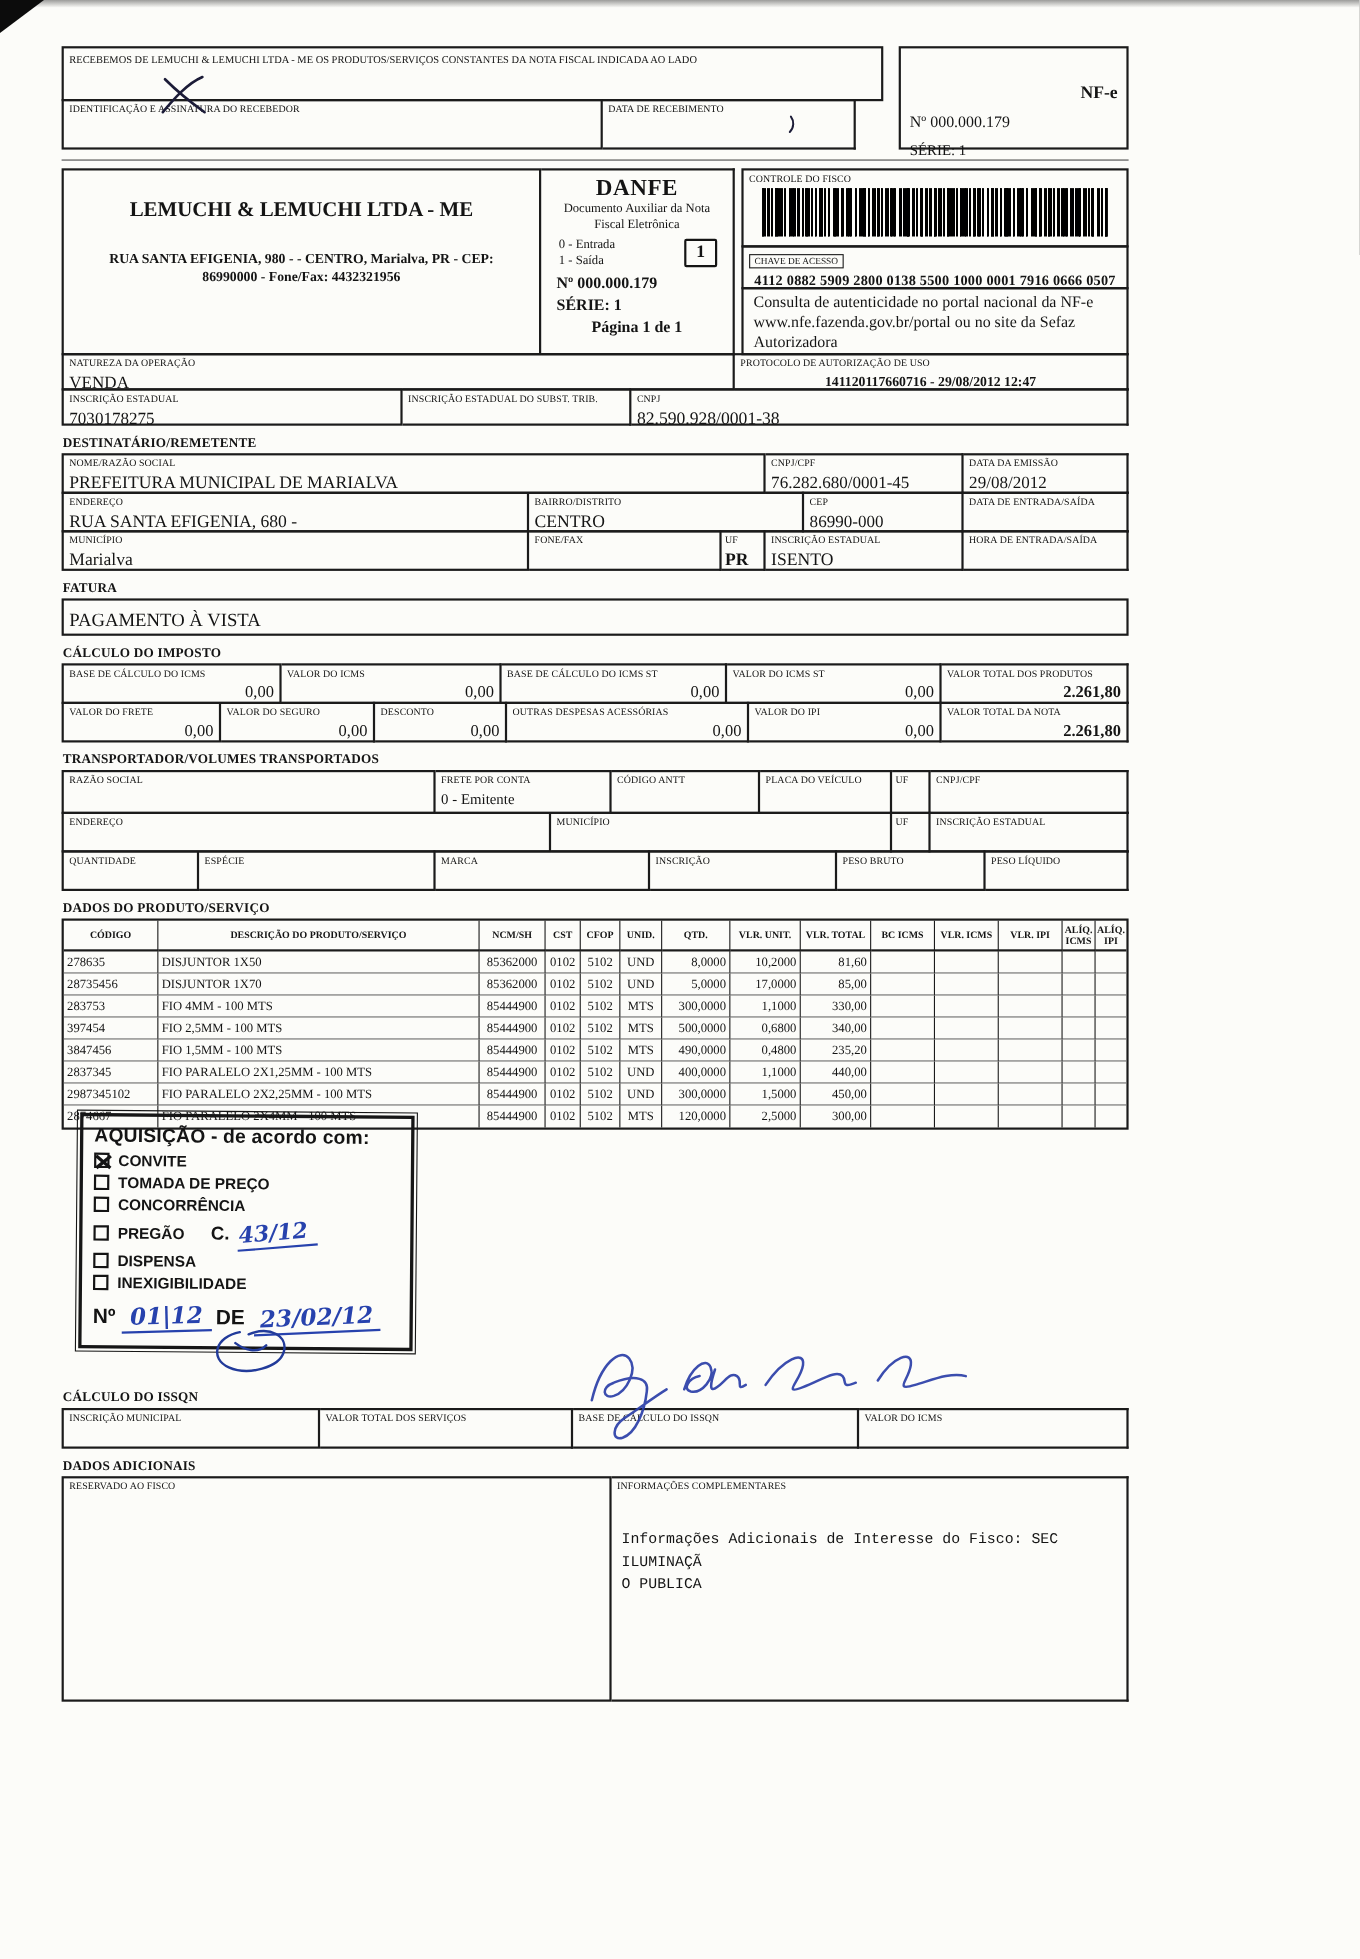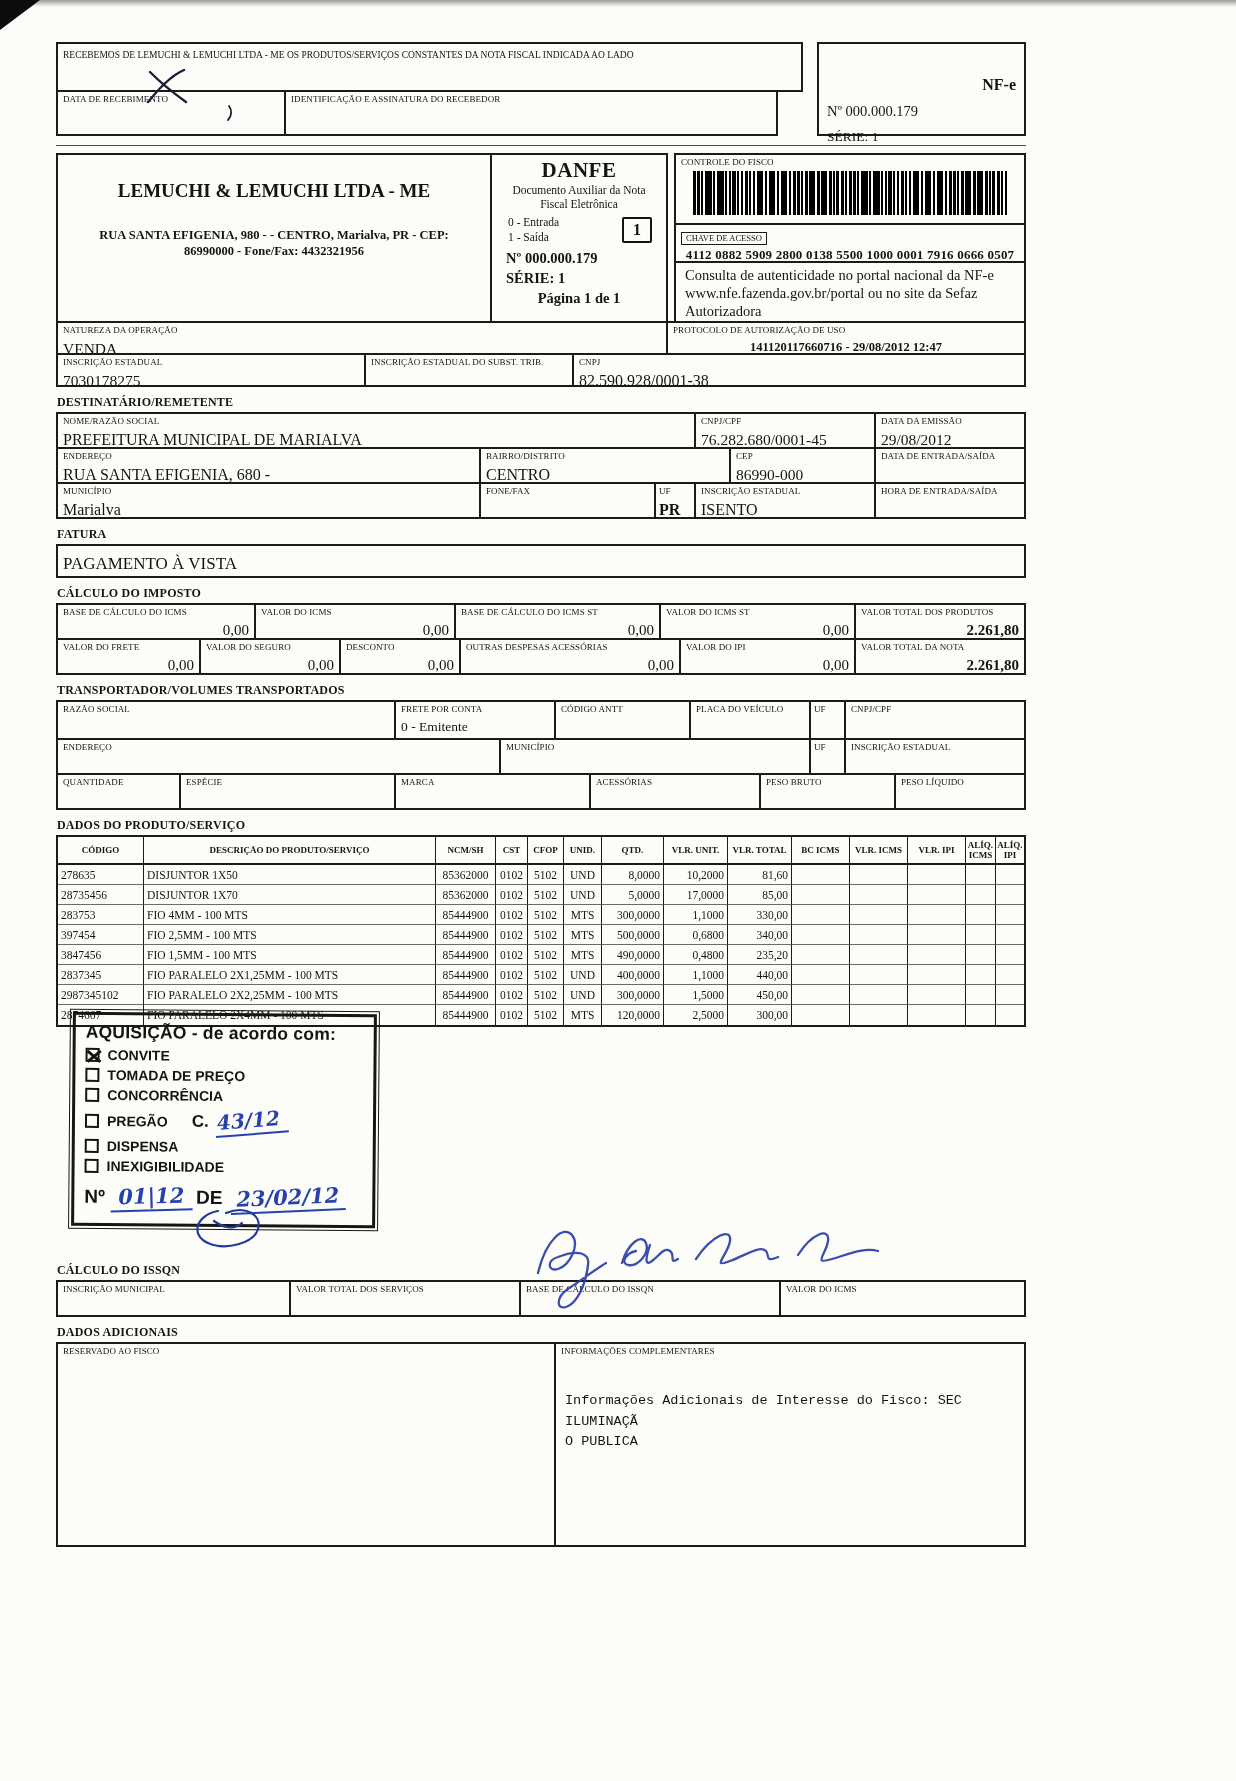--- a/index.html
+++ b/index.html
@@ -113,28 +113,28 @@
   <div class="corner"></div>
   <div class="doc">
 
     <div class="strip">
       <div class="strip-left">
         <div class="f statement">RECEBEMOS DE LEMUCHI &amp; LEMUCHI LTDA - ME OS PRODUTOS/SERVIÇOS CONSTANTES DA NOTA FISCAL INDICADA AO LADO</div>
         <svg class="x-scribble" width="52" height="42" viewBox="0 0 52 42">
           <path d="M8,36 C18,24 30,10 44,4 M10,6 C20,16 32,26 46,36" stroke="#1c1c38" stroke-width="2.4" fill="none" stroke-linecap="round"></path>
         </svg>
         <div class="row mt">
+          <div class="f" style="width:492px;height:46px">
+            <span class="lbl">IDENTIFICAÇÃO E ASSINATURA DO RECEBEDOR</span>
+          </div>
           <div class="f" style="width:230px;height:46px">
             <span class="lbl">DATA DE RECEBIMENTO</span>
             <svg class="tick-mark" width="8" height="18" viewBox="0 0 8 18">
               <path d="M3,2 C6,6 6,12 2,16" stroke="#1c1c38" stroke-width="1.8" fill="none" stroke-linecap="round"></path>
             </svg>
-          </div>
-          <div class="f" style="width:492px;height:46px">
-            <span class="lbl">IDENTIFICAÇÃO E ASSINATURA DO RECEBEDOR</span>
           </div>
         </div>
       </div>
       <div class="nfe-box">
         <div class="nfe-lbl">NF-e</div>
         <div class="nfe-num">Nº 000.000.179</div>
         <div class="nfe-serie">SÉRIE: 1</div>
       </div>
     </div>
 
@@ -365,21 +365,21 @@
       </div>
       <div class="f" style="width:215px;height:37px">
         <span class="lbl">ESPÉCIE</span>
         <span class="val"></span>
       </div>
       <div class="f" style="width:195px;height:37px">
         <span class="lbl">MARCA</span>
         <span class="val"></span>
       </div>
       <div class="f" style="width:170px;height:37px">
-        <span class="lbl">ACESSÓRIAS</span>
+        <span class="lbl">INSCRIÇÃO</span>
         <span class="val"></span>
       </div>
       <div class="f" style="width:135px;height:37px">
         <span class="lbl">PESO BRUTO</span>
         <span class="val"></span>
       </div>
       <div class="f" style="width:130px;height:37px">
         <span class="lbl">PESO LÍQUIDO</span>
         <span class="val"></span>
       </div>

